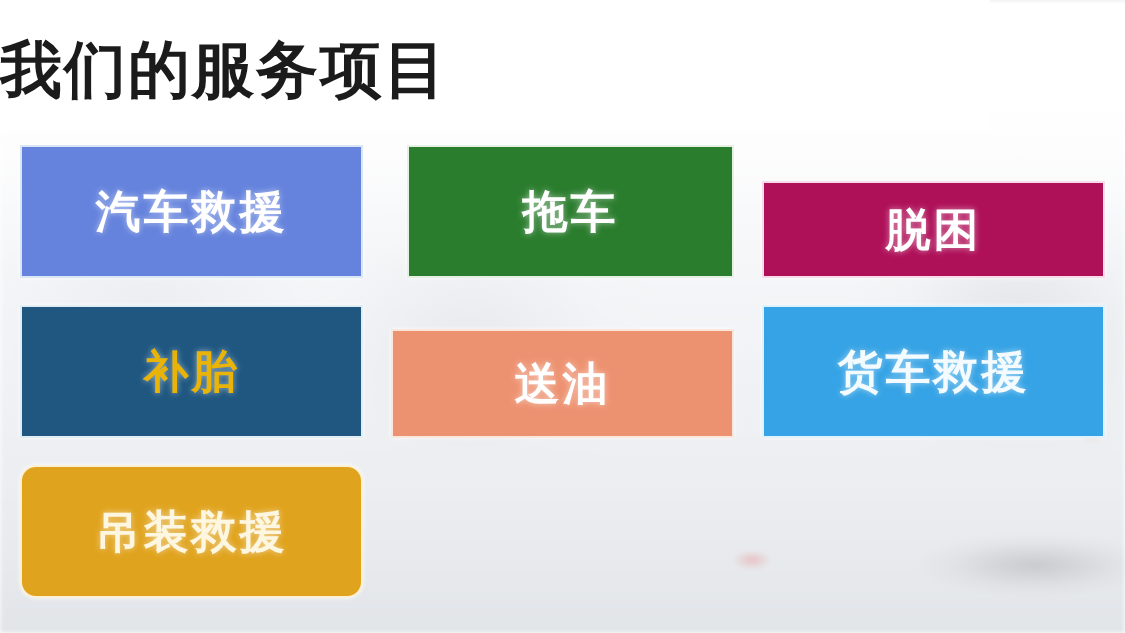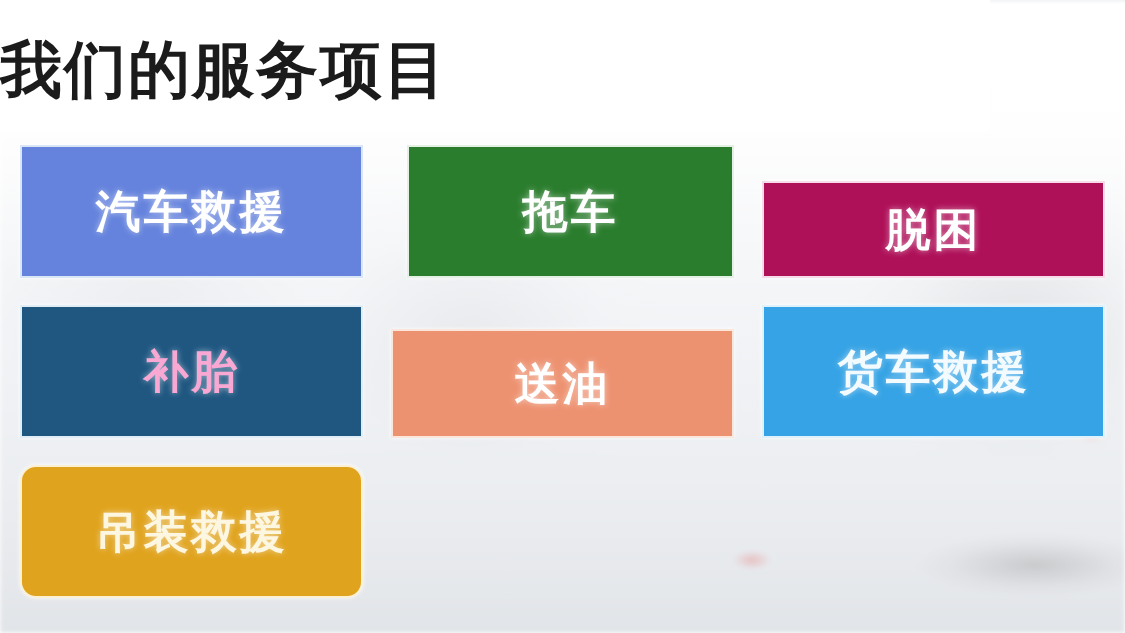--- a/index.html
+++ b/index.html
@@ -142,21 +142,21 @@
       <div class="tile" style="background: rgb(101, 131, 221); border-color: rgb(217, 230, 245);">
         <span class="tile-label" style="color: rgb(255, 255, 255);">汽车救援</span>
       </div>
       <div class="tile" style="background: rgb(43, 125, 46); border-color: rgb(227, 240, 227); margin-left: 16px;">
         <span class="tile-label" style="color: rgb(255, 255, 255);">拖车</span>
       </div>
       <div class="tile" style="background: rgb(175, 17, 89); border-color: rgb(247, 219, 232); margin-top: 36px;">
         <span class="tile-label" style="color: rgb(255, 255, 255);">脱困</span>
       </div>
       <div class="tile" style="background: rgb(31, 87, 129); border-color: rgb(224, 237, 245);">
-        <span class="tile-label" style="color: #f9a8d4;">补胎</span>
+        <span class="tile-label" style="color: #eab308;">补胎</span>
       </div>
       <div class="tile" style="background: rgb(237, 146, 113); border-color: rgb(251, 230, 220); margin-top: 24px;">
         <span class="tile-label" style="color: rgb(255, 255, 255);">送油</span>
       </div>
       <div class="tile" style="background: rgb(53, 163, 229); border-color: rgb(223, 241, 251);">
         <span class="tile-label" style="color: rgb(243, 251, 255);">货车救援</span>
       </div>
       <div class="tile" style="background: rgb(224, 163, 29); border-color: rgb(251, 240, 212); border-radius: 16px;">
         <span class="tile-label" style="color: rgb(253, 246, 224);">吊装救援</span>
       </div>

